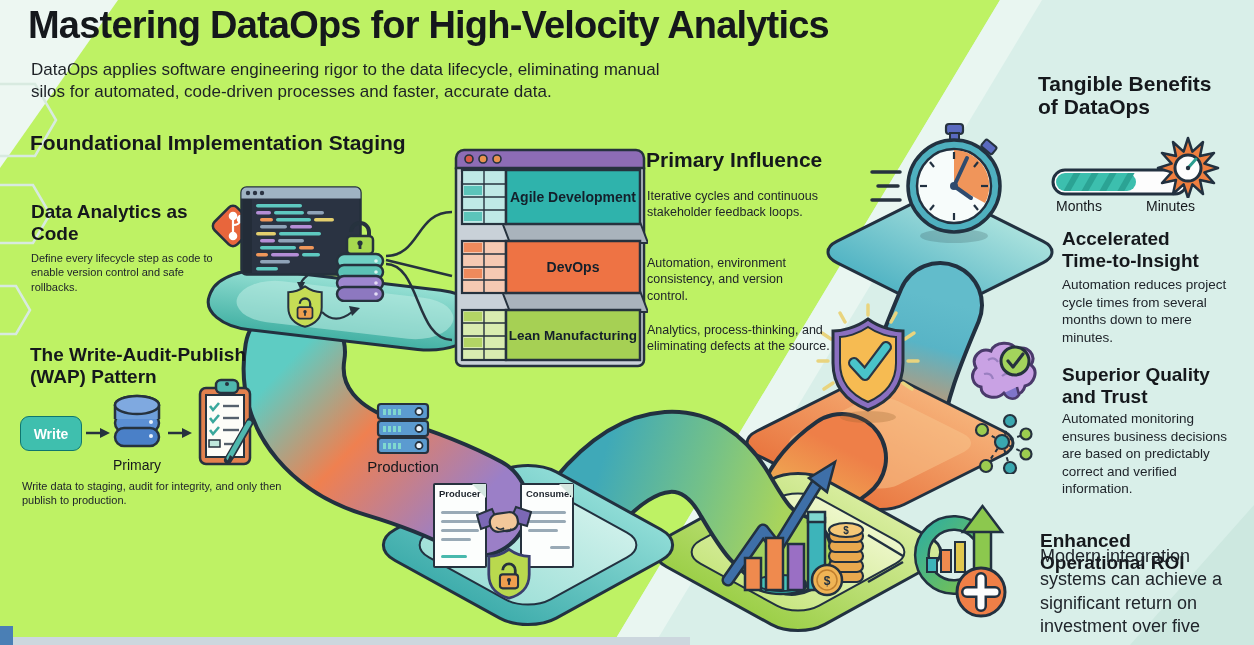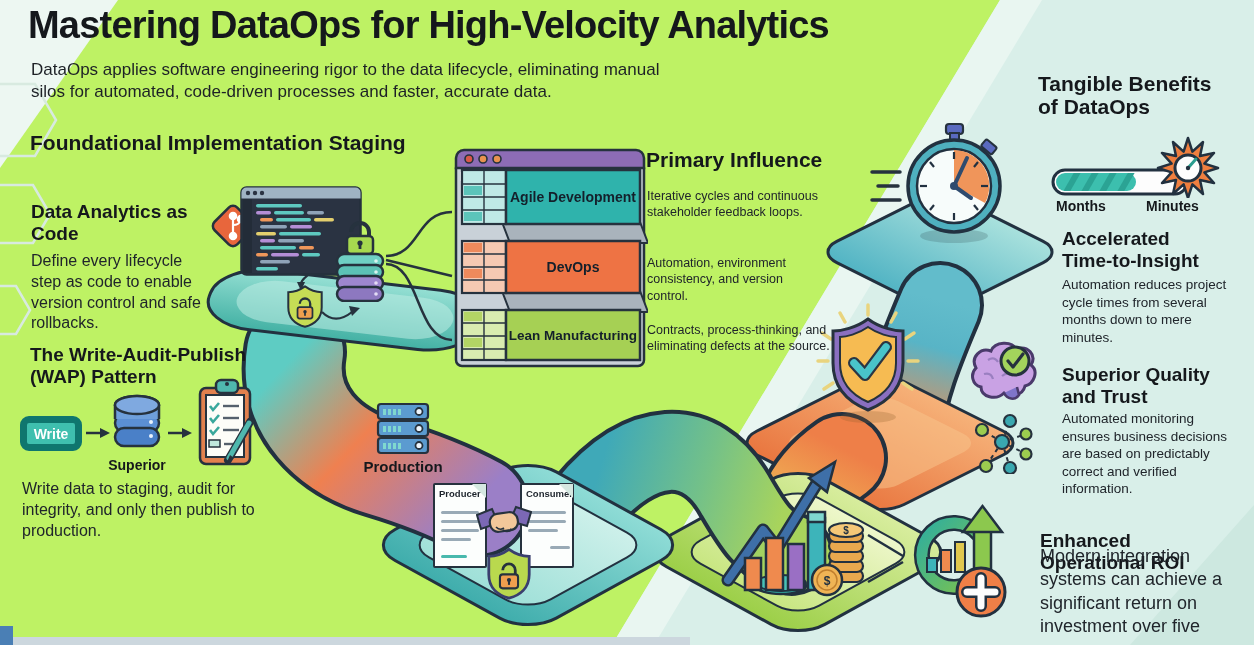--- a/index.html
+++ b/index.html
@@ -5,29 +5,29 @@
   html,body{margin:0;padding:0;background:#e8e8e4;}
   #stage{position:relative;width:1254px;height:645px;overflow:hidden;
          background:#bef264;font-family:"Liberation Sans","DejaVu Sans",sans-serif;color:#15181c;}
   #stage *{box-sizing:border-box;}
   .abs{position:absolute;}
   svg{display:block;}
   .h1{font-size:38px;font-weight:800;letter-spacing:-0.8px;line-height:1.05;}
   .sub{font-size:17px;font-weight:500;line-height:1.28;color:#1d2126;}
   .h2{font-size:21px;font-weight:800;line-height:1.1;}
   .h3{font-size:19px;font-weight:800;line-height:1.15;}
-  .body{font-size:16px;font-weight:500;line-height:1.3;color:#20252b;}
-  .lbl{font-weight:700;}
+  .body{font-size:11px;font-weight:500;line-height:1.3;color:#20252b;}
+  .lbl{font-weight:400;}
   .z1{z-index:1;} .z2{z-index:2;} .z3{z-index:3;}
   .doc{background:#fcfefd;border:2.5px solid #26323e;border-radius:2px;}
   .doc .tag{font-size:9.5px;font-weight:700;color:#1d242c;padding:3px 0 0 4px;}
   .doc .fold{position:absolute;top:-1px;right:-1px;width:0;height:0;
     border-style:solid;border-width:0 14px 14px 0;border-color:transparent #d5e8e1 transparent transparent;}
   .doc .ln{position:absolute;left:6px;height:2.5px;background:#99aab6;border-radius:2px;}
-  .btn-write{background:#3fbfae;border:7px solid #0f766e;border-radius:9px;
+  .btn-write{background:#3fbfae;border:1px solid #0f766e;border-radius:9px;
     display:flex;align-items:center;justify-content:center;color:#fff;font-size:14px;font-weight:700;}
 </style>
 </head>
 <body>
 
 <div id="stage">
 
   <svg class="abs z1" style="left:0;top:0" width="1254" height="645" viewBox="0 0 1254 645">
     <defs>
       <linearGradient id="gAB" gradientUnits="userSpaceOnUse" x1="300" y1="350" x2="470" y2="510">
@@ -248,21 +248,21 @@
         <rect x="3" y="36" width="44" height="18" rx="9" fill="#4a80c8"></rect>
         <ellipse cx="25" cy="13" rx="22" ry="9" fill="#7fa9e0"></ellipse>
         <rect x="3" y="13" width="44" height="14" fill="#6e9fdc" stroke="none"></rect>
         <path d="M3,13 v14 M47,13 v14" fill="none"></path>
         <ellipse cx="25" cy="13" rx="22" ry="9" fill="#7fa9e0"></ellipse>
       </g>
       <circle cx="39" cy="30" r="2" fill="#eaf2fc"></circle>
         <circle cx="39" cy="44" r="2" fill="#eaf2fc"></circle>
     </svg>
   </div>
-  <div class="abs z3 lbl" style="left:94px;top:457px;width:86px;text-align:center;font-size:14px">Superior</div>
+  <div class="abs z3 lbl" style="left:94px;top:457px;width:86px;text-align:center;font-size:14px">Primary</div>
   <svg class="abs z2" style="left:168px;top:425px" width="24" height="16" viewBox="0 0 24 16">
     <line x1="0" y1="8" x2="15" y2="8" stroke="#26323e" stroke-width="2.5"></line>
       <polygon points="14,3 24,8 14,13" fill="#26323e"></polygon>
   </svg>
   <div class="abs z2" style="left:196px;top:378px">
     <svg width="62" height="92" viewBox="0 0 62 92">
       <rect x="4" y="10" width="50" height="76" rx="6" fill="#e2814e" stroke="#26323e" stroke-width="2.5"></rect>
       <rect x="20" y="2" width="22" height="13" rx="5" fill="#4fb8ae" stroke="#26323e" stroke-width="2.5"></rect>
       <circle cx="31" cy="6" r="2" fill="#26323e"></circle>
       <rect x="10" y="17" width="38" height="62" fill="#fdfdf8" stroke="#26323e" stroke-width="2"></rect>
@@ -396,21 +396,21 @@
         <rect x="12" y="166" width="18" height="9" fill="#b3d465"></rect>
           <rect x="12" y="192" width="18" height="9" fill="#b3d465"></rect>
         <rect x="54" y="164" width="134" height="50" stroke="#26323e" stroke-width="2.5" fill="#a6d054"></rect>
         <text x="121" y="194" text-anchor="middle" font-size="13.5" font-weight="bold" fill="#14202b" font-family="Liberation Sans, DejaVu Sans, sans-serif">Lean Manufacturing</text>
       </g>
     </svg>
   </div>
   <div class="abs z3 h2" style="left:646px;top:148px;width:230px">Primary Influence</div>
   <div class="abs z3 body" style="left:647px;top:188px;width:192px;font-size:12.5px">Iterative cycles and continuous stakeholder feedback loops.</div>
   <div class="abs z3 body" style="left:647px;top:255px;width:180px;font-size:12.5px">Automation, environment consistency, and version control.</div>
-  <div class="abs z3 body" style="left:647px;top:322px;width:185px;font-size:12.5px">Contracts, process-thinking, and eliminating defects at the source.</div>
+  <div class="abs z3 body" style="left:647px;top:322px;width:185px;font-size:12.5px">Analytics, process-thinking, and eliminating defects at the source.</div>
 
   <div class="abs z2" style="left:868px;top:122px">
     <svg width="140" height="122" viewBox="0 0 140 122">
       <g stroke="#26323e" stroke-width="3.5" stroke-linecap="round">
         <line x1="4" y1="50" x2="32" y2="50"></line>
           <line x1="10" y1="64" x2="30" y2="64"></line>
           <line x1="4" y1="78" x2="32" y2="78"></line>
       </g>
       <ellipse cx="86" cy="114" rx="34" ry="7" fill="#1e2a33" opacity="0.18"></ellipse>
       <rect x="78" y="2" width="17" height="10" rx="3" fill="#5a6abf" stroke="#26323e" stroke-width="2.2"></rect>

